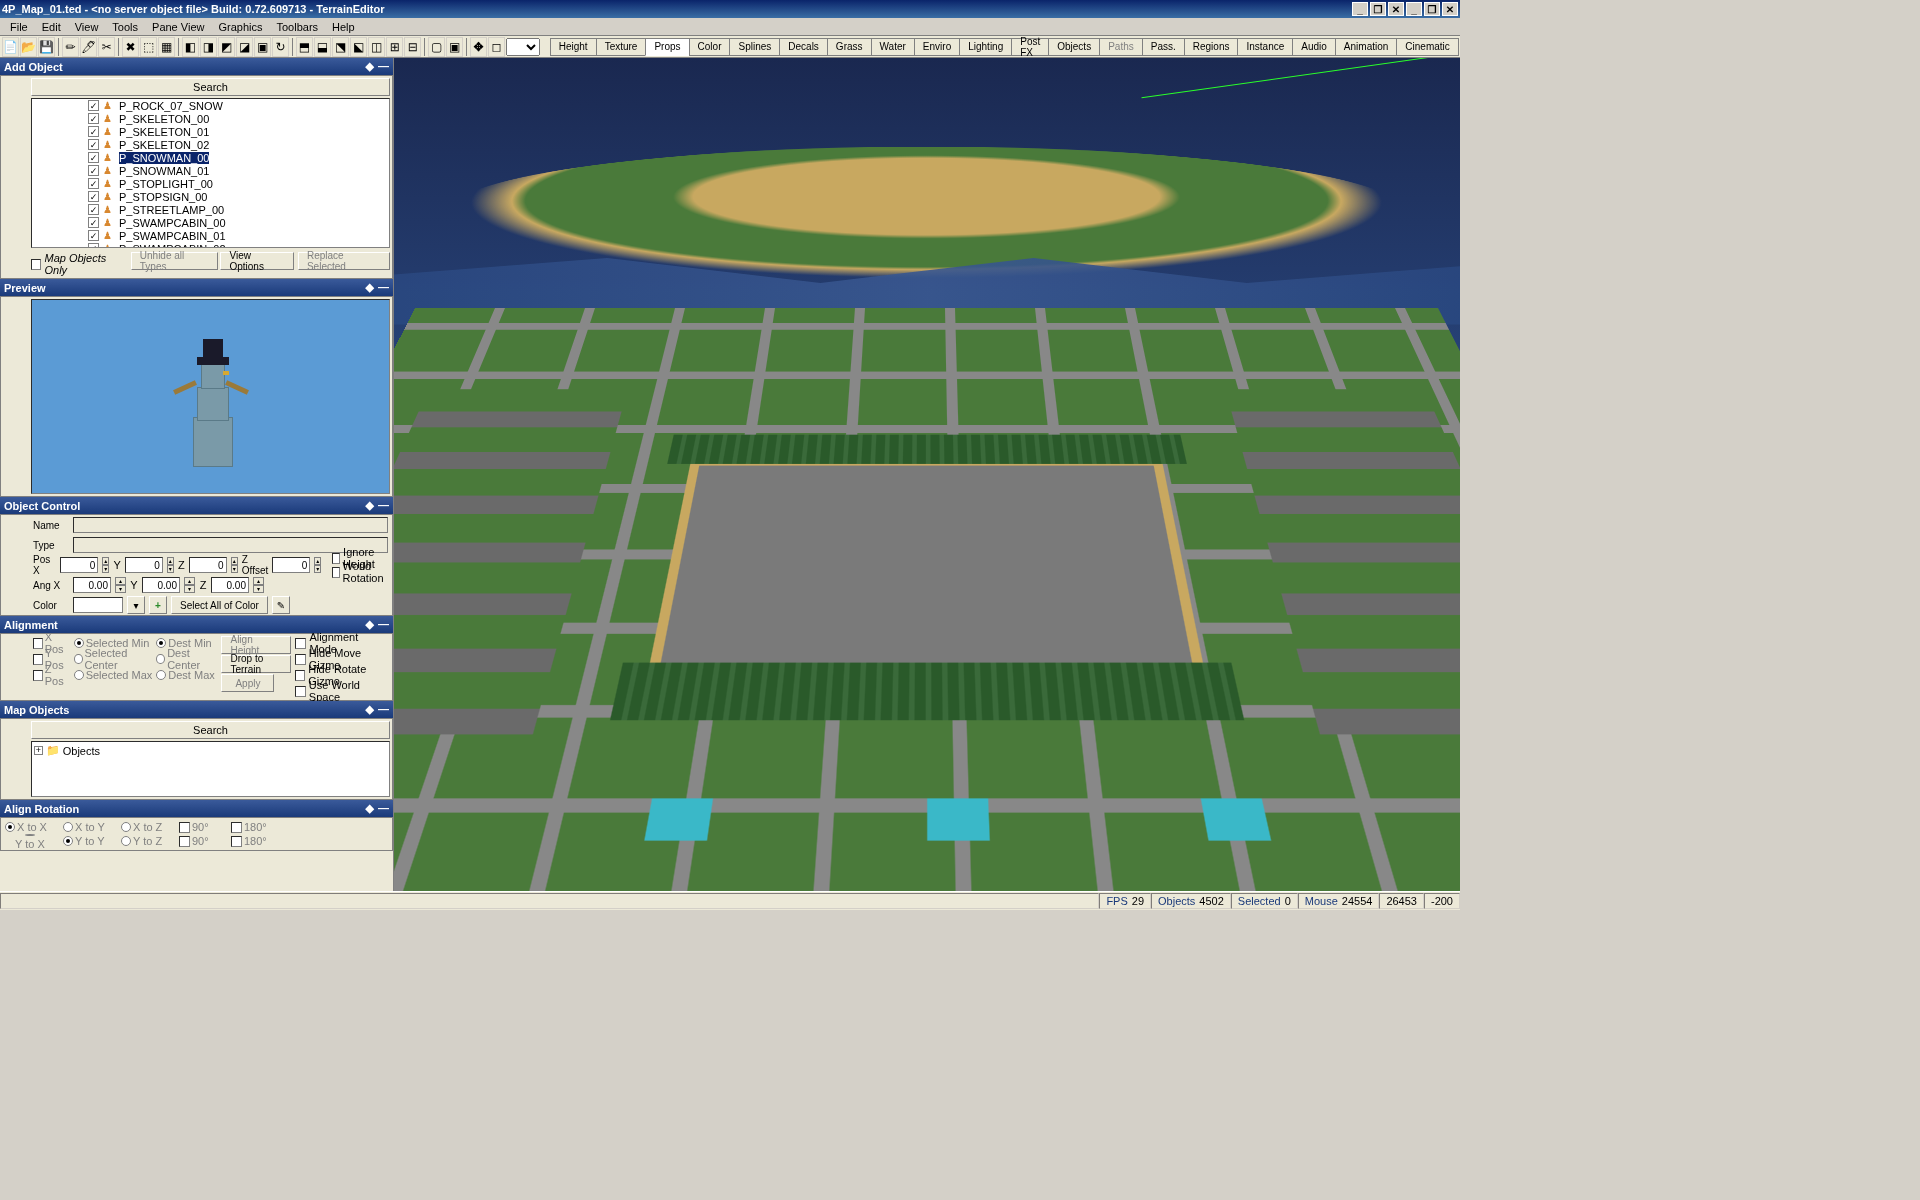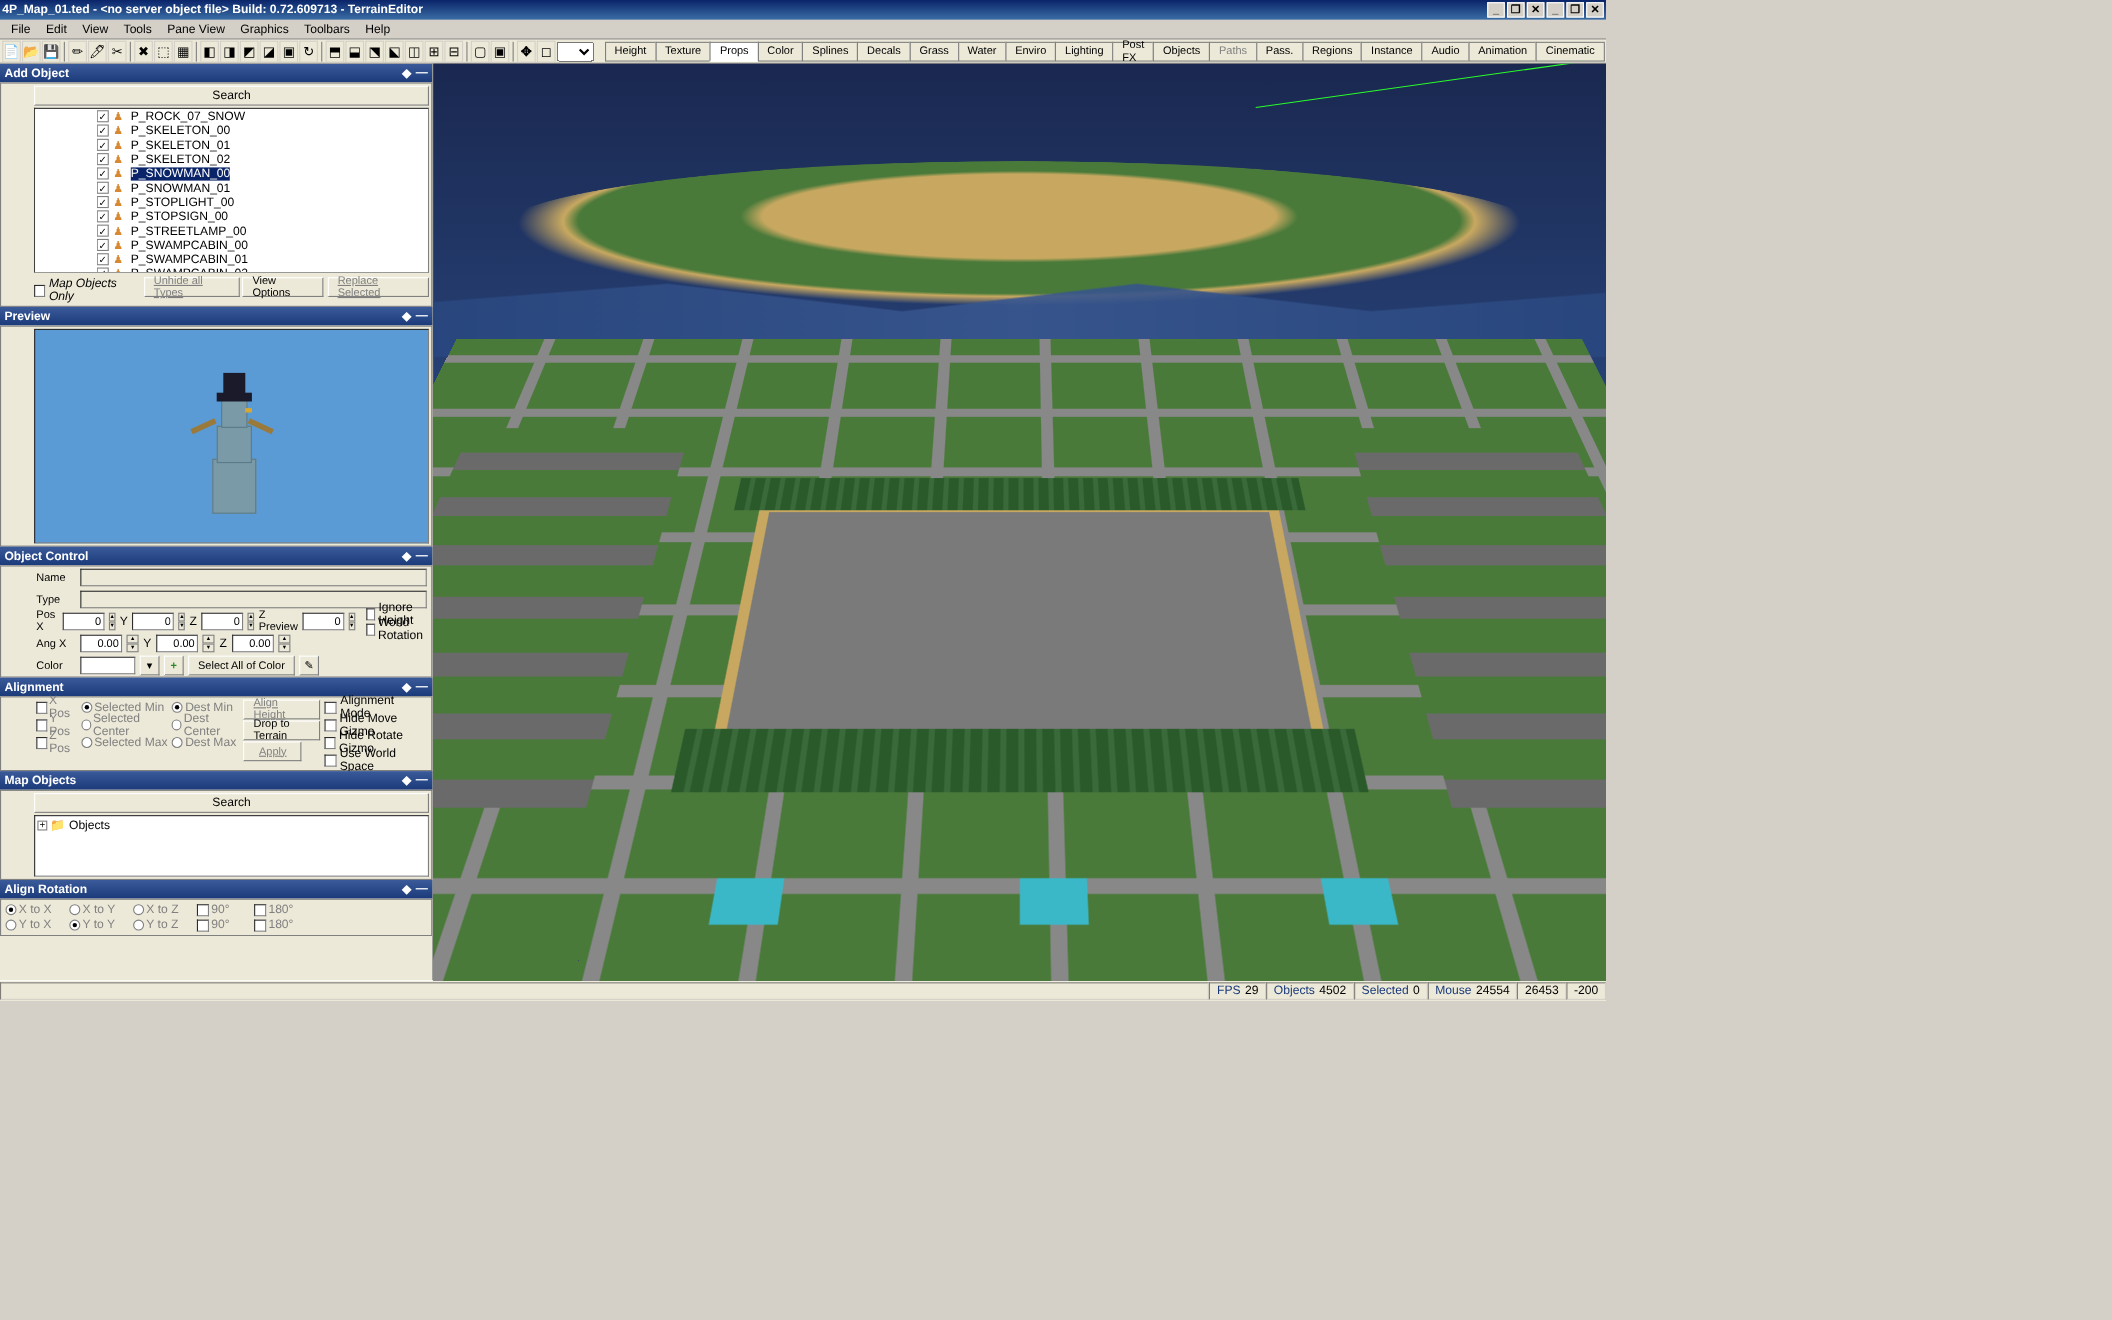--- a/index.html
+++ b/index.html
@@ -24,21 +24,21 @@
 .panel-body { background: #ece9d8; border: 1px solid #808080; padding-left: 28px; }
 .search-btn { height: 18px; background: #ece9d8; border: 1px solid #fff; border-right-color: #808080; border-bottom-color: #808080; text-align: center; line-height: 16px; cursor: pointer; margin: 2px; }
 .tree { background: #fff; border: 1px inset #808080; height: 150px; overflow-y: scroll; margin: 2px; font-size: 11px; }
 .tree-item { display: flex; align-items: center; height: 13px; padding-left: 56px; gap: 4px; white-space: nowrap; }
 .tree-item .cb { width: 11px; height: 11px; border: 1px solid #808080; background: #fff; display: flex; align-items: center; justify-content: center; font-size: 9px; }
 .tree-item .ic { width: 12px; height: 12px; font-size: 10px; }
 .tree-item.sel .lbl { background: #0a246a; color: #fff; }
 .tree-controls { display: flex; gap: 2px; padding: 2px; }
 .tc-cb { display: flex; align-items: center; gap: 3px; font-style: italic; }
 .btn { height: 18px; padding: 0 8px; background: #ece9d8; border: 1px solid #fff; border-right-color: #808080; border-bottom-color: #808080; cursor: pointer; display: flex; align-items: center; font-size: 10px; }
-.btn.disabled { color: #808080; text-decoration: underline; }
+.btn.disabled { color: #808080; }
 .preview-area { background: #5b9bd5; height: 195px; margin: 2px; border: 1px inset #808080; display: flex; align-items: center; justify-content: center; position: relative; }
 .snowman { position: relative; width: 60px; height: 140px; }
 .sn-body { position: absolute; background: #7a9aa8; border: 1px solid #5a7a88; }
 .sn-hat { position: absolute; background: #1a1a2a; }
 .form-row { display: flex; align-items: center; height: 20px; padding: 1px 4px; gap: 4px; }
 .form-lbl { width: 36px; font-size: 10px; }
 .form-input { border: 1px inset #808080; background: #fff; height: 16px; padding: 0 2px; flex: 1; }
 .form-input.ro { background: #ece9d8; }
 .num-input { width: 38px; border: 1px inset #808080; background: #fff; height: 16px; text-align: right; padding-right: 2px; font-size: 10px; }
 .spinner { width: 11px; height: 16px; display: flex; flex-direction: column; }
@@ -283,21 +283,21 @@
           <div class="spinner">
             <div>▴</div>
             <div>▾</div>
           </div>
         <div style="width:8px;text-align:center">Z</div>
           <input class="num-input" value="0" style="">
           <div class="spinner">
             <div>▴</div>
             <div>▾</div>
           </div>
-        <div style="width:40px;font-size:10px">Z Preview</div>
+        <div style="width:40px;font-size:10px">Z Offset</div>
           <input class="num-input" value="0" style="">
           <div class="spinner">
             <div>▴</div>
             <div>▾</div>
           </div>
         <div style="width:4px"></div>
         <div style="display:flex;flex-direction:column;gap:0">
           <label class="cb-row">
               <div class="cb-box"></div>
               <span>Ignore Height</span>
@@ -457,21 +457,21 @@
           <div class="radio-row" style="width: 44px;">
             <div class="cb-box"></div>
             <span>90°</span>
           </div>
           <div class="radio-row" style="width: 44px;">
             <div class="cb-box"></div>
             <span>180°</span>
           </div>
         </div>
       <div style="display:flex;gap:8px" id="ar-row2">
-          <div class="radio-row" style="width: 50px;">
+          <div class="radio-row" style="width: 50px; flex-direction: column;">
             <div class="radio"></div>
             <span>Y to X</span>
           </div>
           <div class="radio-row" style="width: 50px;">
             <div class="radio checked"></div>
             <span>Y to Y</span>
           </div>
           <div class="radio-row" style="width: 50px;">
             <div class="radio"></div>
             <span>Y to Z</span>

